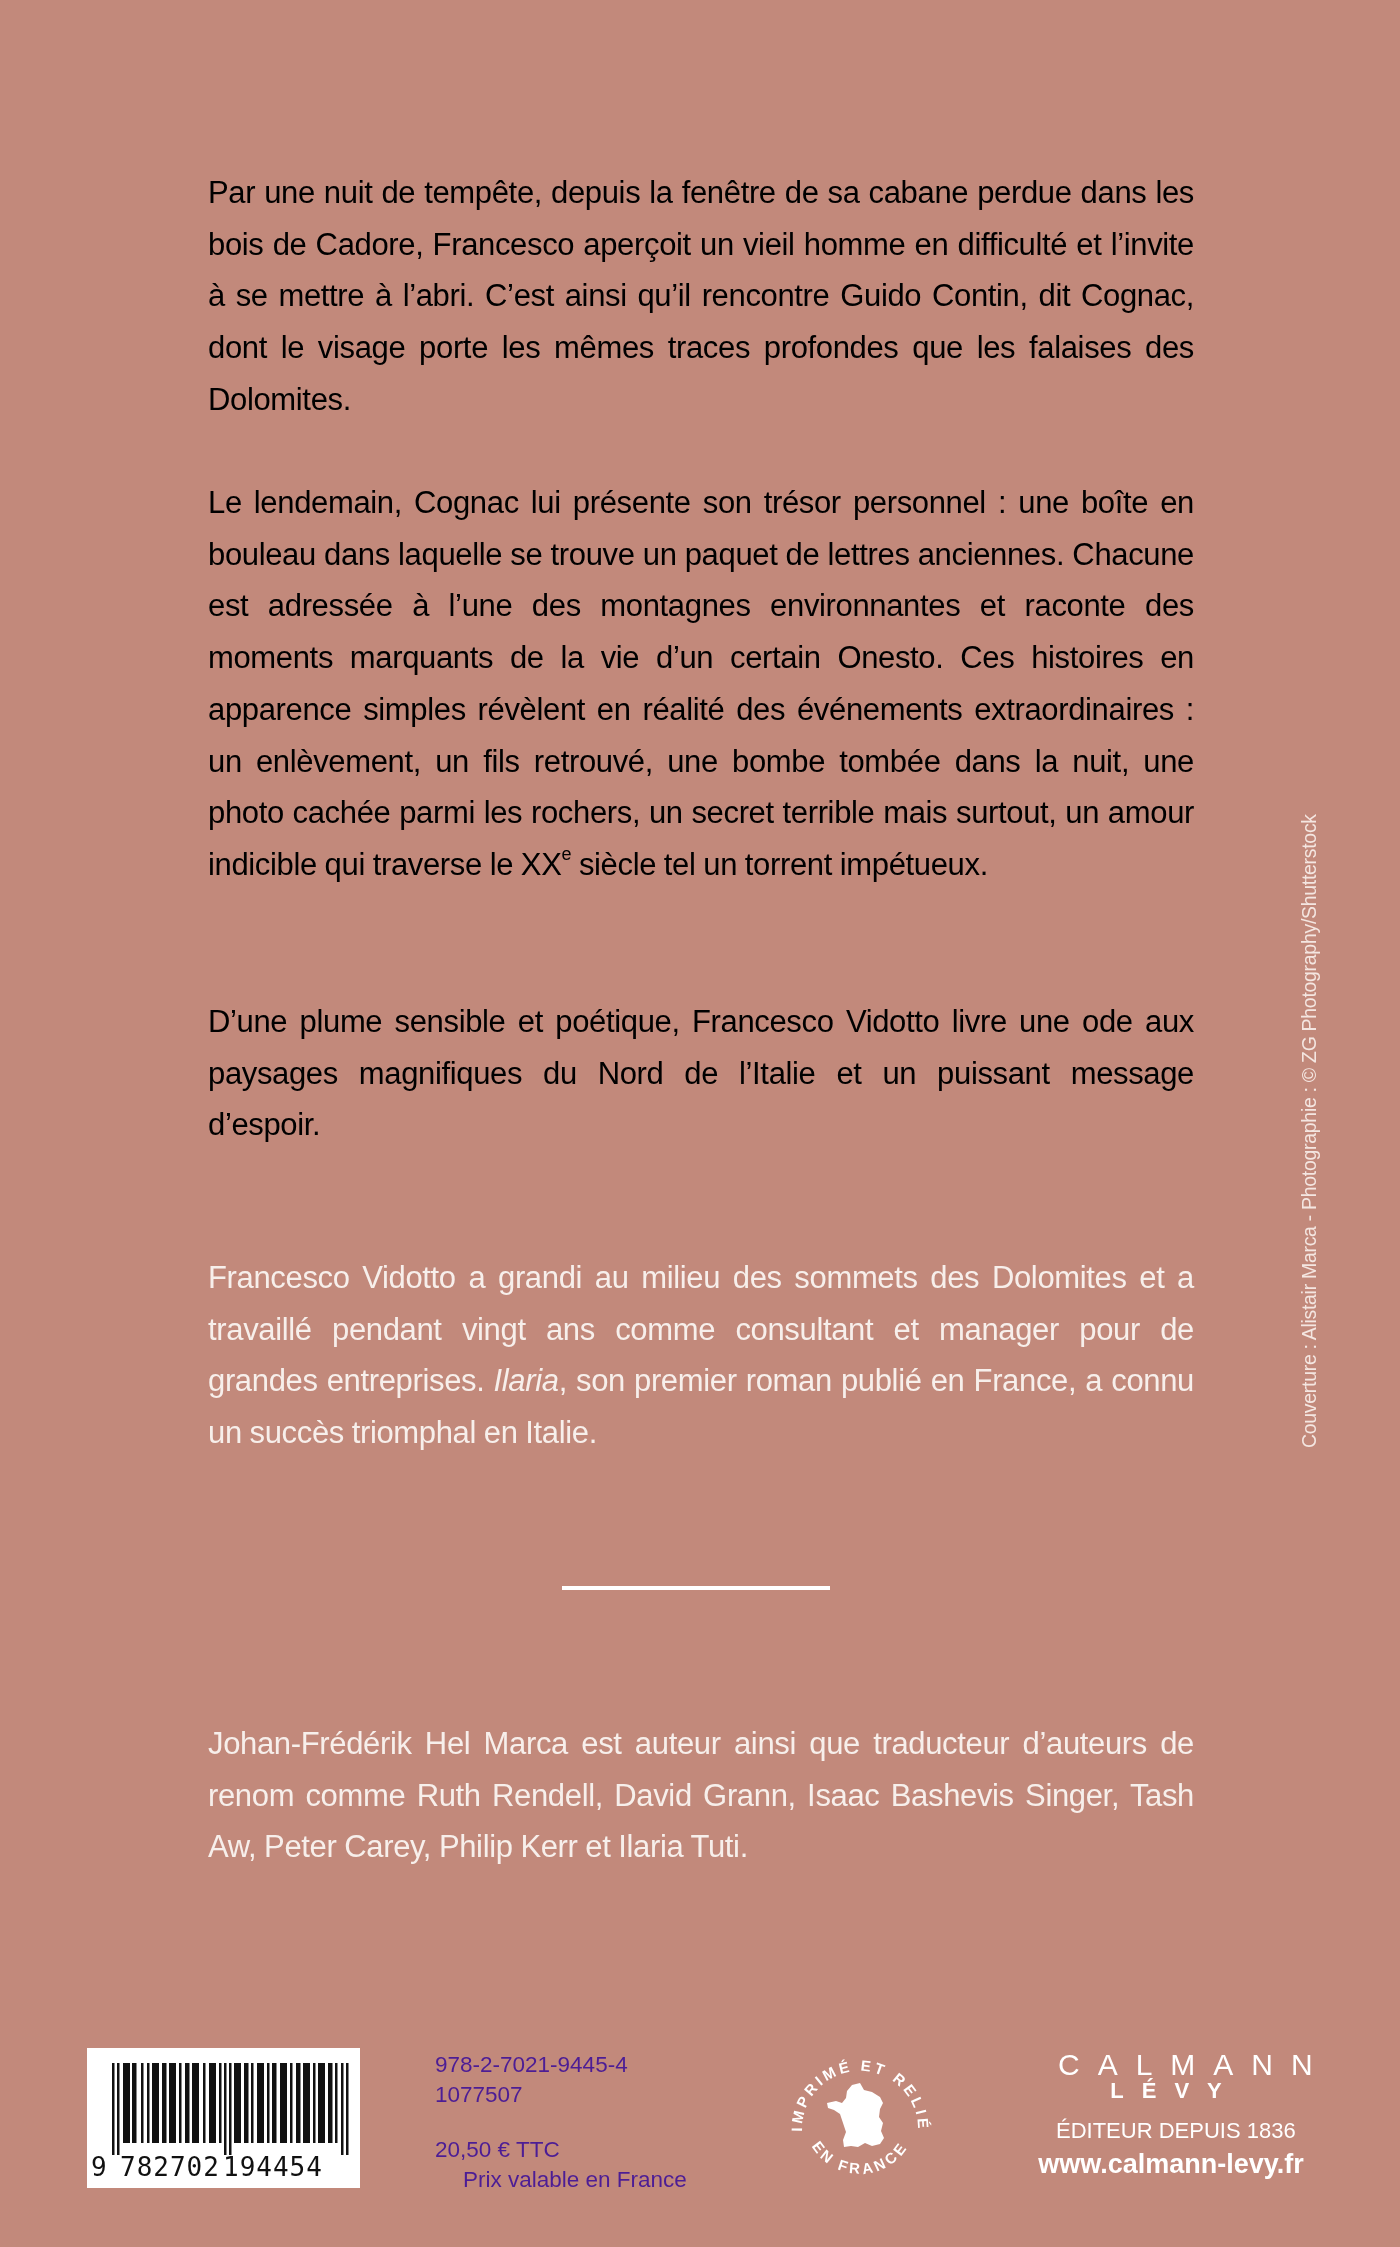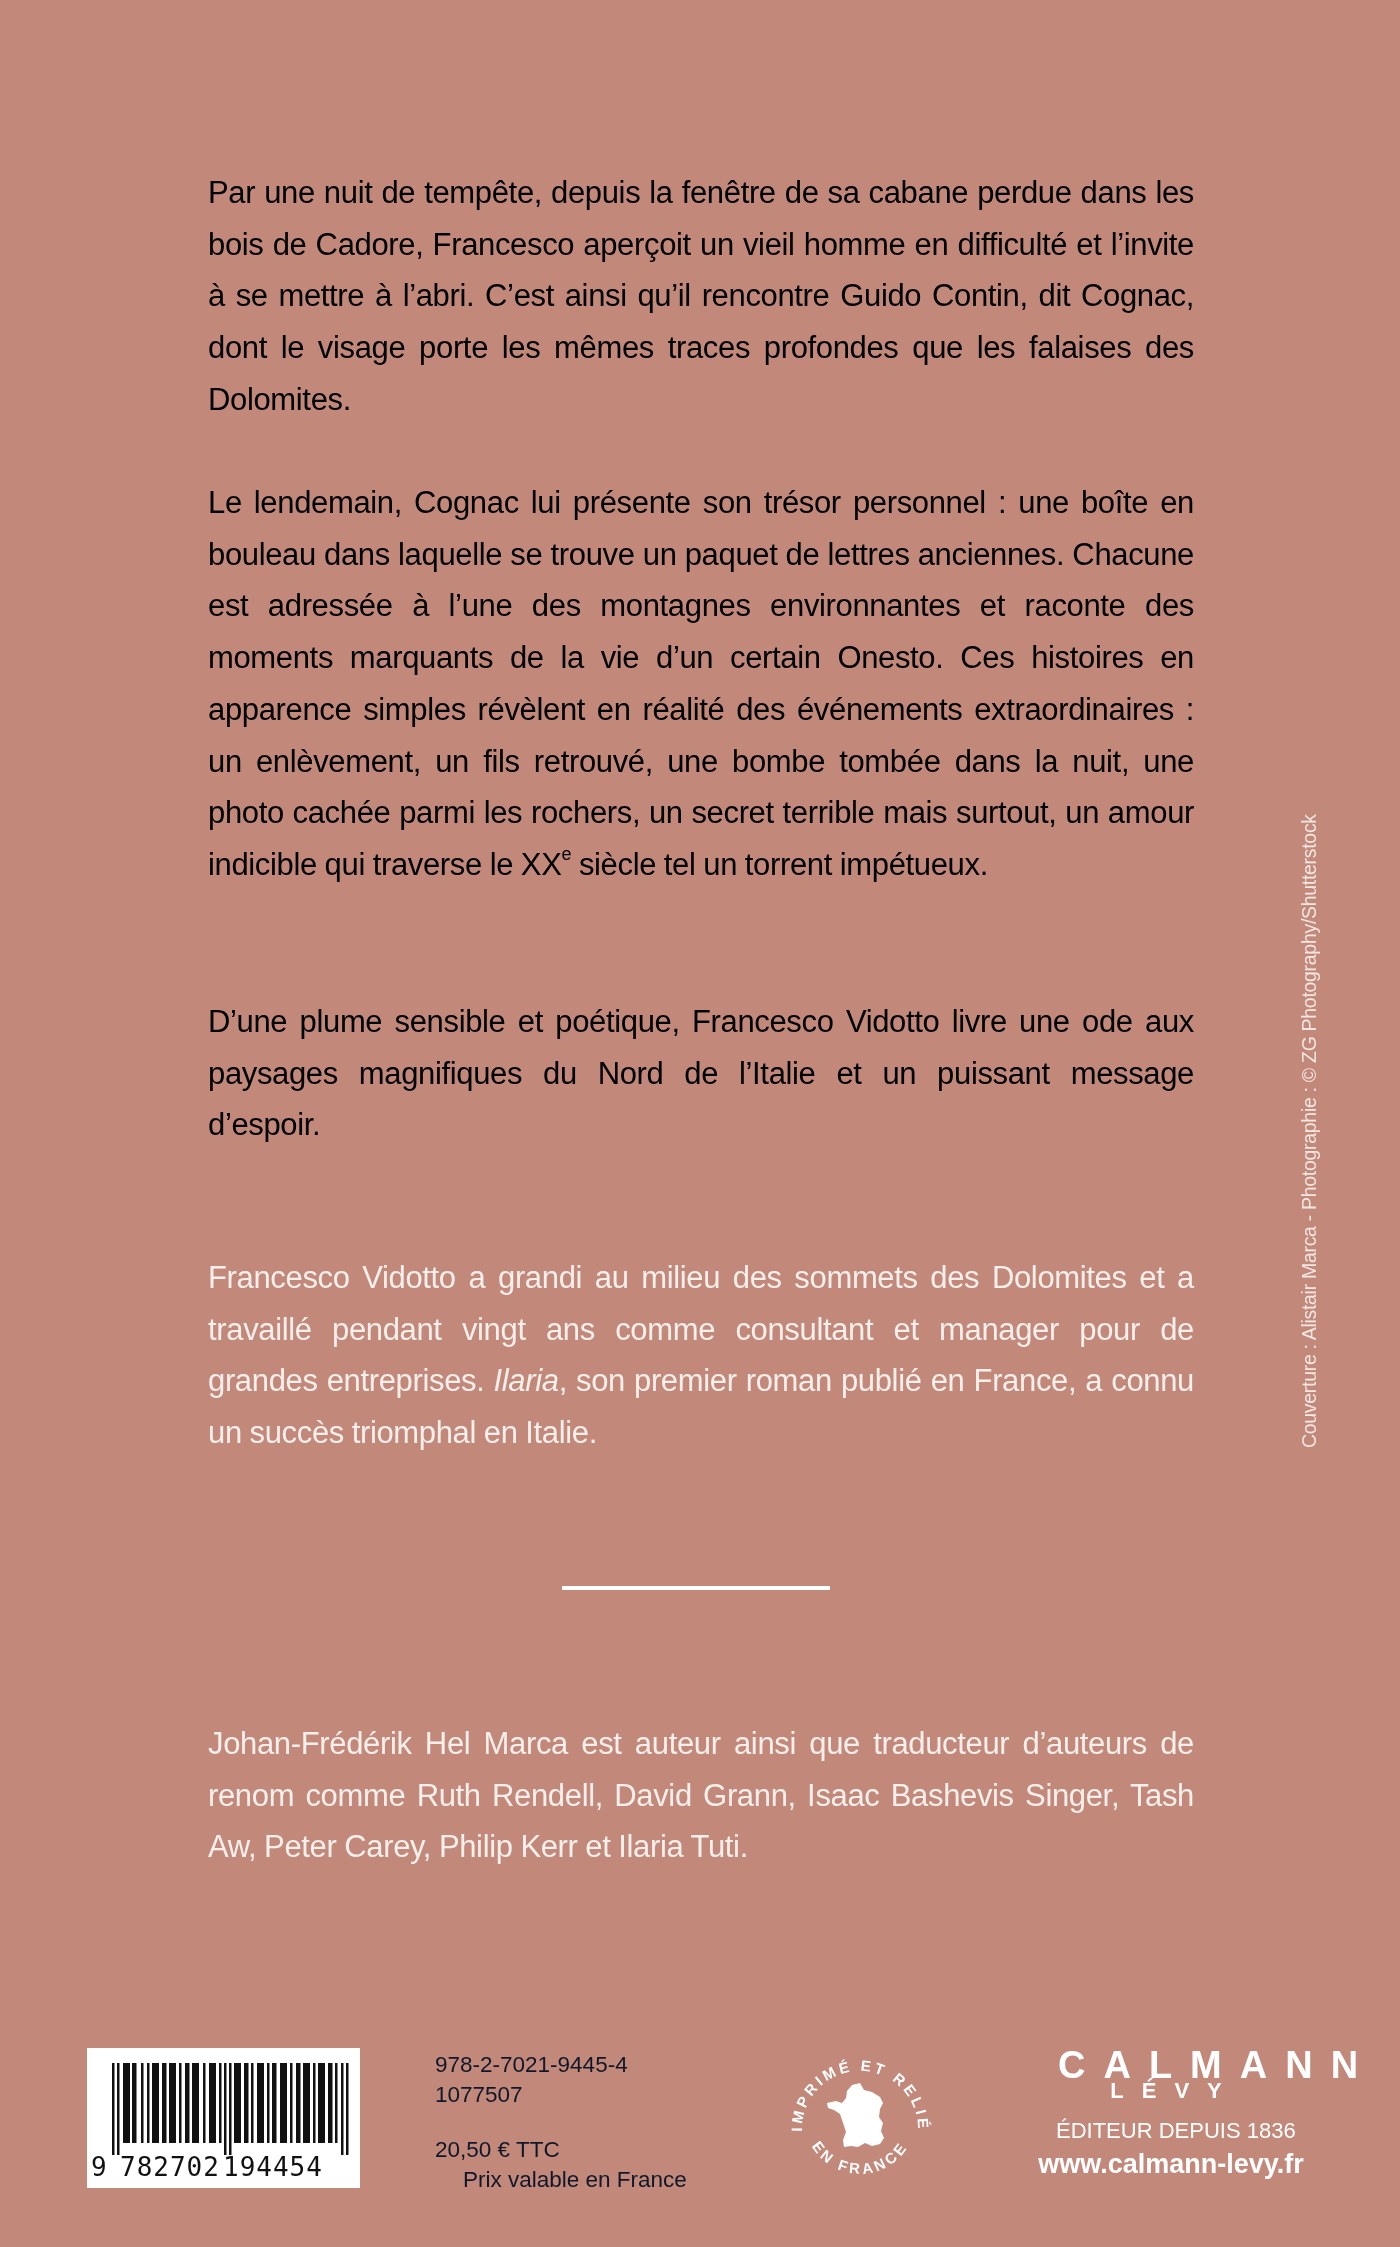--- a/index.html
+++ b/index.html
@@ -29,26 +29,26 @@
     font-family:"Liberation Sans", sans-serif;
   }
 
   #barcode-box { position:absolute; left:87px; top:2048px; width:273px; height:140px; background:#ffffff; }
   #barcode-bars { position:absolute; left:25px; top:15px; width:240px; height:92px; }
   .digits { position:absolute; bottom:6px; font-family:"DejaVu Sans Mono", "Liberation Mono", monospace; font-size:26px; color:#111; letter-spacing:1px; }
   #d-first { left:4px; }
   #d-left { left:33px; }
   #d-right { left:136px; }
 
-  .isbn { position:absolute; left:435px; color:#0f172a; font-size:22.5px; font-family:"Liberation Sans", sans-serif; white-space:nowrap; }
+  .isbn { position:absolute; left:435px; color:#4c1d95; font-size:22.5px; font-family:"Liberation Sans", sans-serif; white-space:nowrap; }
 
   #badge { position:absolute; left:780px; top:2043px; width:160px; height:160px; }
 
   .pub { position:absolute; color:#ffffff; white-space:nowrap; text-align:center; font-family:"Liberation Sans", sans-serif; }
-  #calmann { left:1058px; top:2050px; width:228px; font-size:38px; font-weight:bold; letter-spacing:18px; line-height:30px; }
+  #calmann { left:1058px; top:2050px; width:228px; font-size:30px; font-weight:normal; letter-spacing:18px; line-height:30px; }
   #levy { left:1100px; top:2076px; width:150px; font-size:22px; font-weight:bold; letter-spacing:18px; line-height:30px; }
   #editeur { left:1056px; top:2118px; width:232px; font-size:22px; line-height:26px; }
   #url { left:1026px; top:2148px; width:290px; font-size:27px; font-weight:bold; line-height:32px; }
 </style>
 </head>
 <body>
 
 <p class="para dark" style="top:167px;">Par une nuit de tempête, depuis la fenêtre de sa cabane perdue dans les bois de Cadore, Francesco aperçoit un vieil homme en difficulté et l’invite à se mettre à l’abri. C’est ainsi qu’il rencontre Guido Contin, dit Cognac, dont le visage porte les mêmes traces profondes que les falaises des Dolomites.</p>
 
 <p class="para dark" style="top:477px;"><span>Le lendemain, Cognac lui présente son trésor personnel : une boîte en bouleau dans laquelle se trouve un paquet de lettres anciennes. Chacune est adressée à l’une des montagnes environnantes et raconte des moments marquants de la vie d’un certain Onesto. Ces histoires en apparence simples révèlent en réalité des événements extraordinaires : un enlèvement, un fils retrouvé, une bombe tombée dans la nuit, une photo cachée parmi les rochers, un secret terrible mais surtout, un amour indicible qui traverse le XX</span><span class="sup">e</span><span> siècle tel un torrent impétueux.</span></p>

